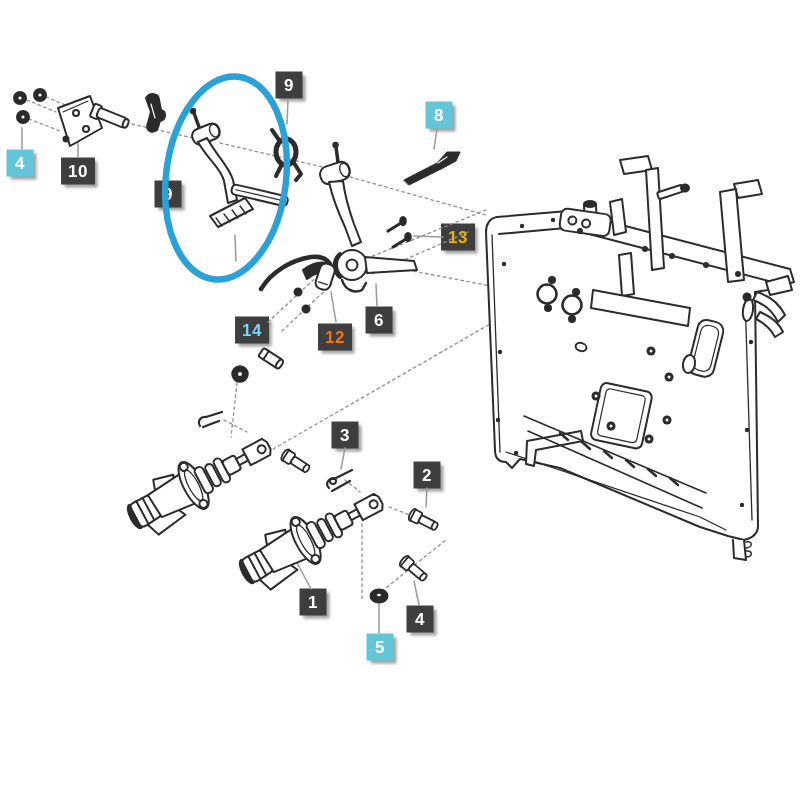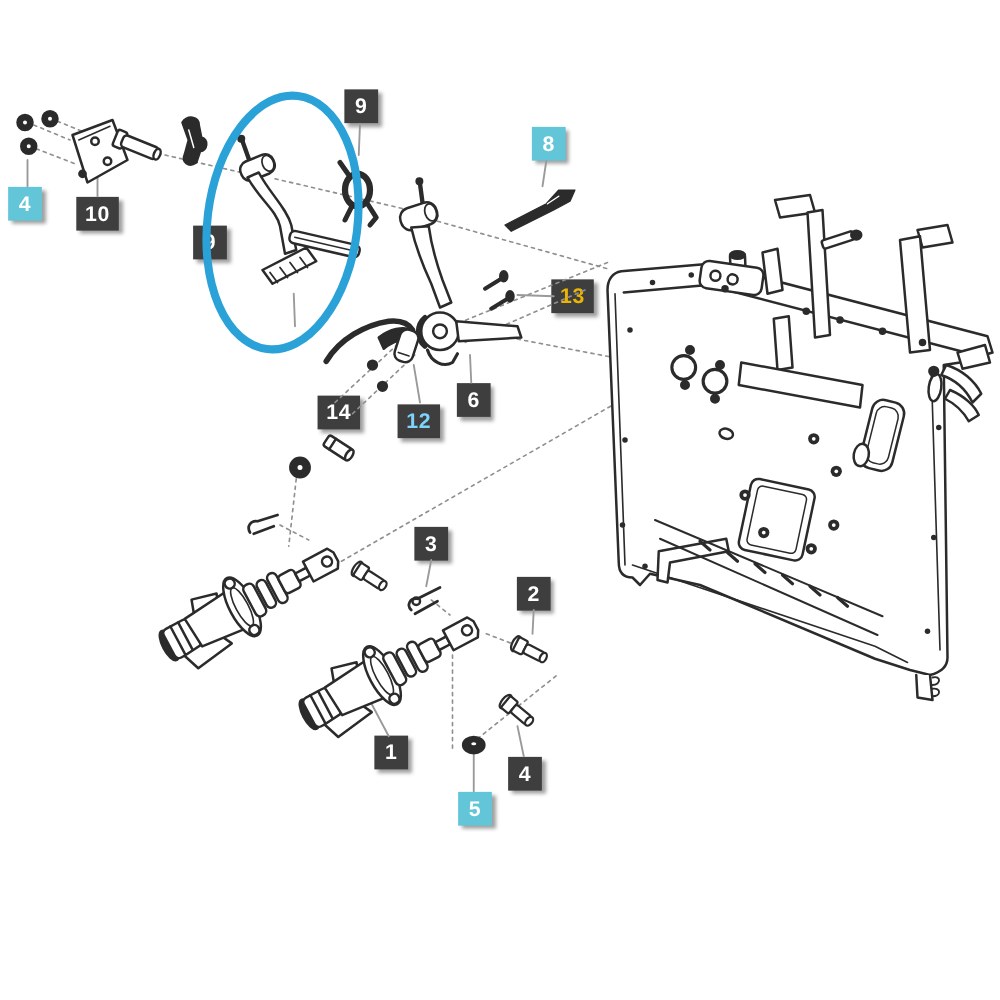--- a/index.html
+++ b/index.html
@@ -26,23 +26,23 @@
       <div class="part-label" style="left: 427px; top: 475px; background: rgb(62, 62, 62); color: rgb(255, 255, 255);">2</div>
       <div class="part-label" style="left: 345px; top: 435px; background: rgb(62, 62, 62); color: rgb(255, 255, 255);">3</div>
       <div class="part-label" style="left: 420px; top: 619px; background: rgb(62, 62, 62); color: rgb(255, 255, 255);">4</div>
       <div class="part-label" style="left: 380px; top: 647px; background: rgb(98, 197, 216); color: rgb(255, 255, 255);">5</div>
       <div class="part-label" style="left: 379px; top: 320px; background: rgb(62, 62, 62); color: rgb(255, 255, 255);">6</div>
       <div class="part-label" style="left: 439px; top: 115px; background: rgb(98, 197, 216); color: rgb(255, 255, 255);">8</div>
       <div class="part-label" style="left: 289px; top: 85px; background: rgb(62, 62, 62); color: rgb(255, 255, 255);">9</div>
       <div class="part-label" style="left: 168px; top: 194px; background: rgb(62, 62, 62); color: rgb(255, 255, 255);">9</div>
       <div class="part-label" style="left: 78px; top: 171px; background: rgb(62, 62, 62); color: rgb(255, 255, 255); text-align: center;">10</div>
       <div class="part-label" style="left: 20px; top: 163px; background: rgb(98, 197, 216); color: rgb(255, 255, 255);">4</div>
-      <div class="part-label" style="left: 335px; top: 337px; background: rgb(62, 62, 62); color: #7dd3fc;">12</div>
+      <div class="part-label" style="left: 335px; top: 337px; background: rgb(62, 62, 62); color: #f97316;">12</div>
       <div class="part-label" style="left: 458px; top: 237px; background: rgb(62, 62, 62); color: #eab308;">13</div>
-      <div class="part-label" style="left: 252px; top: 330px; background: rgb(62, 62, 62); color: #ffffff; margin-left: 19px;">14</div>
+      <div class="part-label" style="left: 252px; top: 330px; background: rgb(62, 62, 62); color: #7dd3fc;">14</div>
     </div>
 
   <svg id="drawing" width="800" height="800" viewBox="0 0 800 800" xmlns="http://www.w3.org/2000/svg">
     <defs>
       <g id="mcyl" stroke="#2b2b2b" stroke-width="2" stroke-linejoin="round" stroke-linecap="round">
         <ellipse cx="-3" cy="0" rx="5" ry="13" fill="#2b2b2b"></ellipse>
         <rect x="-3" y="-13" width="23" height="26" rx="4" fill="#fff"></rect>
         <line x1="5" y1="-13" x2="5" y2="13"></line>
         <line x1="12" y1="-13" x2="12" y2="13"></line>
         <path d="M4,13 L9,27 L42,22 L36,10 Z" fill="#fff"></path>

